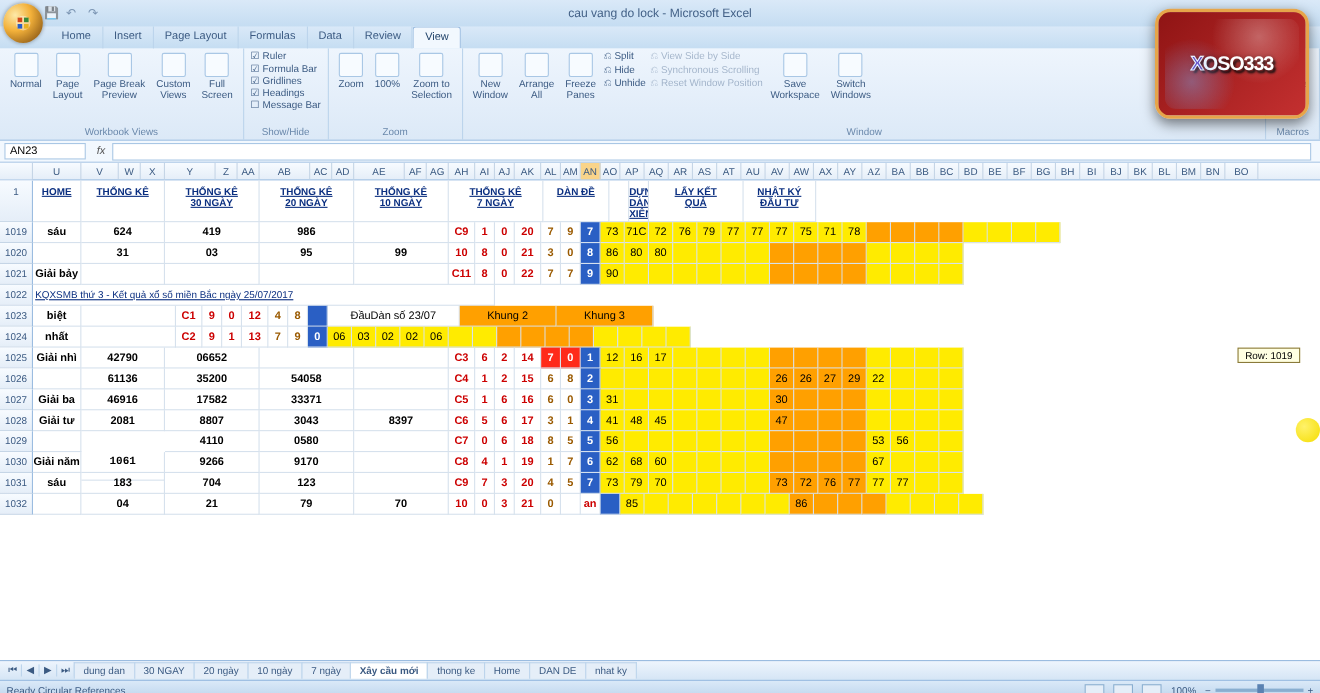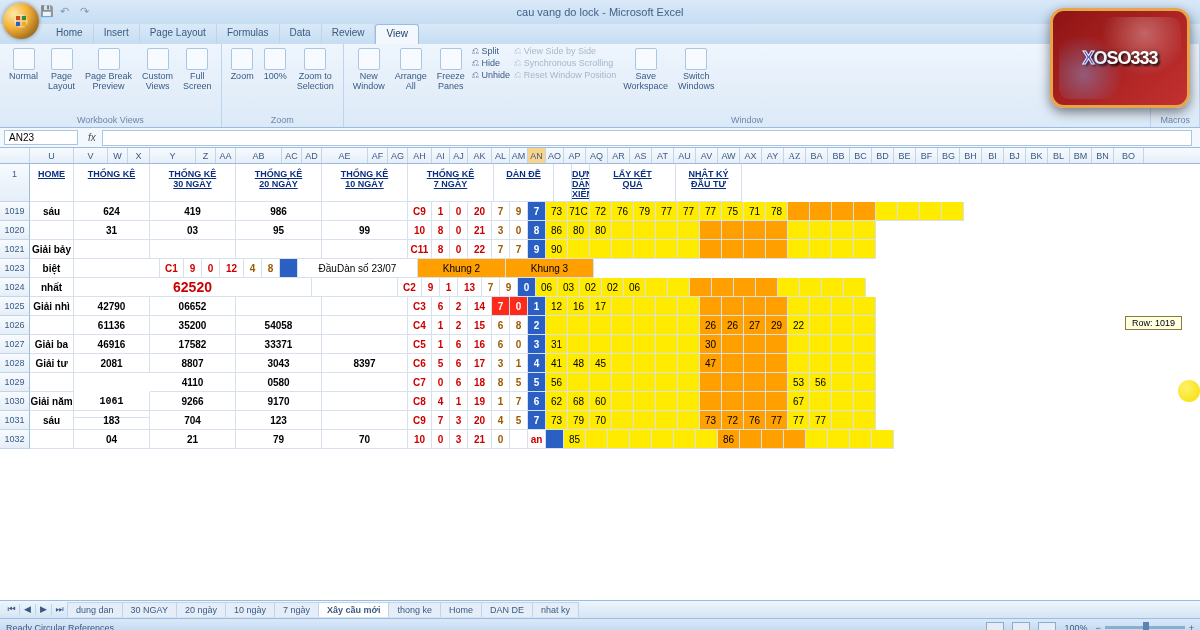--- a/index.html
+++ b/index.html
@@ -119,20 +119,32 @@
           <span>Custom
 Views</span>
         </div>
         <div class="ritem">
           <div class="ico"></div>
           <span>Full
 Screen</span>
         </div>
       </div>
     <div class="lbl">Workbook Views</div>
+  </div>
+  <div class="rgroup">
+    <div class="items">
+        <div class="chklist" id="rg-sh">
+          <div class="chk">Ruler</div>
+          <div class="chk">Formula Bar</div>
+          <div class="chk">Gridlines</div>
+          <div class="chk">Headings</div>
+          <div class="chk off">Message Bar</div>
+        </div>
+      </div>
+    <div class="lbl">Show/Hide</div>
   </div>
   <div class="rgroup">
     <div class="items" id="rg-zoom">
         <div class="ritem">
           <div class="ico"></div>
           <span>Zoom</span>
         </div>
         <div class="ritem">
           <div class="ico"></div>
           <span>100%</span>
@@ -364,38 +376,41 @@
         <div class="cell org" style="width: 22px;"></div>
         <div class="cell org" style="width: 22px;"></div>
         <div class="cell org" style="width: 22px;"></div>
         <div class="cell org" style="width: 22px;"></div>
         <div class="cell ylw" style="width: 22px;"></div>
         <div class="cell ylw" style="width: 22px;"></div>
         <div class="cell ylw" style="width: 22px;"></div>
         <div class="cell ylw" style="width: 22px;"></div>
       </div>
       <div class="row ">
+        <div class="rh">1022</div>
+        <div class="cell link" style="width: 420px;">KQXSMB thứ 3 - Kết quả xổ số miền Bắc ngày 25/07/2017</div>
+      </div>
+      <div class="row ">
         <div class="rh">1023</div>
         <div class="cell bold" style="width: 44px;">biệt</div>
         <div class="cell " style="width: 86px;"></div>
         <div class="cell red" style="width: 24px;">C1</div>
         <div class="cell red" style="width: 18px;">9</div>
         <div class="cell red" style="width: 18px;">0</div>
         <div class="cell red" style="width: 24px;">12</div>
         <div class="cell brown" style="width: 18px;">4</div>
         <div class="cell brown" style="width: 18px;">8</div>
         <div class="cell blue" style="width: 18px;"></div>
         <div class="cell " style="width: 120px;">ĐầuDàn số 23/07</div>
         <div class="cell org" style="width: 88px;">Khung 2</div>
         <div class="cell org" style="width: 88px;">Khung 3</div>
       </div>
       <div class="row ">
         <div class="rh">1024</div>
         <div class="cell bold" style="width: 44px;">nhất</div>
-        <div class="cell bold big red" style="width: 238px;">62520</div>
         <div class="cell " style="width: 86px;"></div>
         <div class="cell red" style="width: 24px;">C2</div>
         <div class="cell red" style="width: 18px;">9</div>
         <div class="cell red" style="width: 18px;">1</div>
         <div class="cell red" style="width: 24px;">13</div>
         <div class="cell brown" style="width: 18px;">7</div>
         <div class="cell brown" style="width: 18px;">9</div>
         <div class="cell blue" style="width: 18px;">0</div>
         <div class="cell ylw" style="width: 22px;">06</div>
         <div class="cell ylw" style="width: 22px;">03</div>

